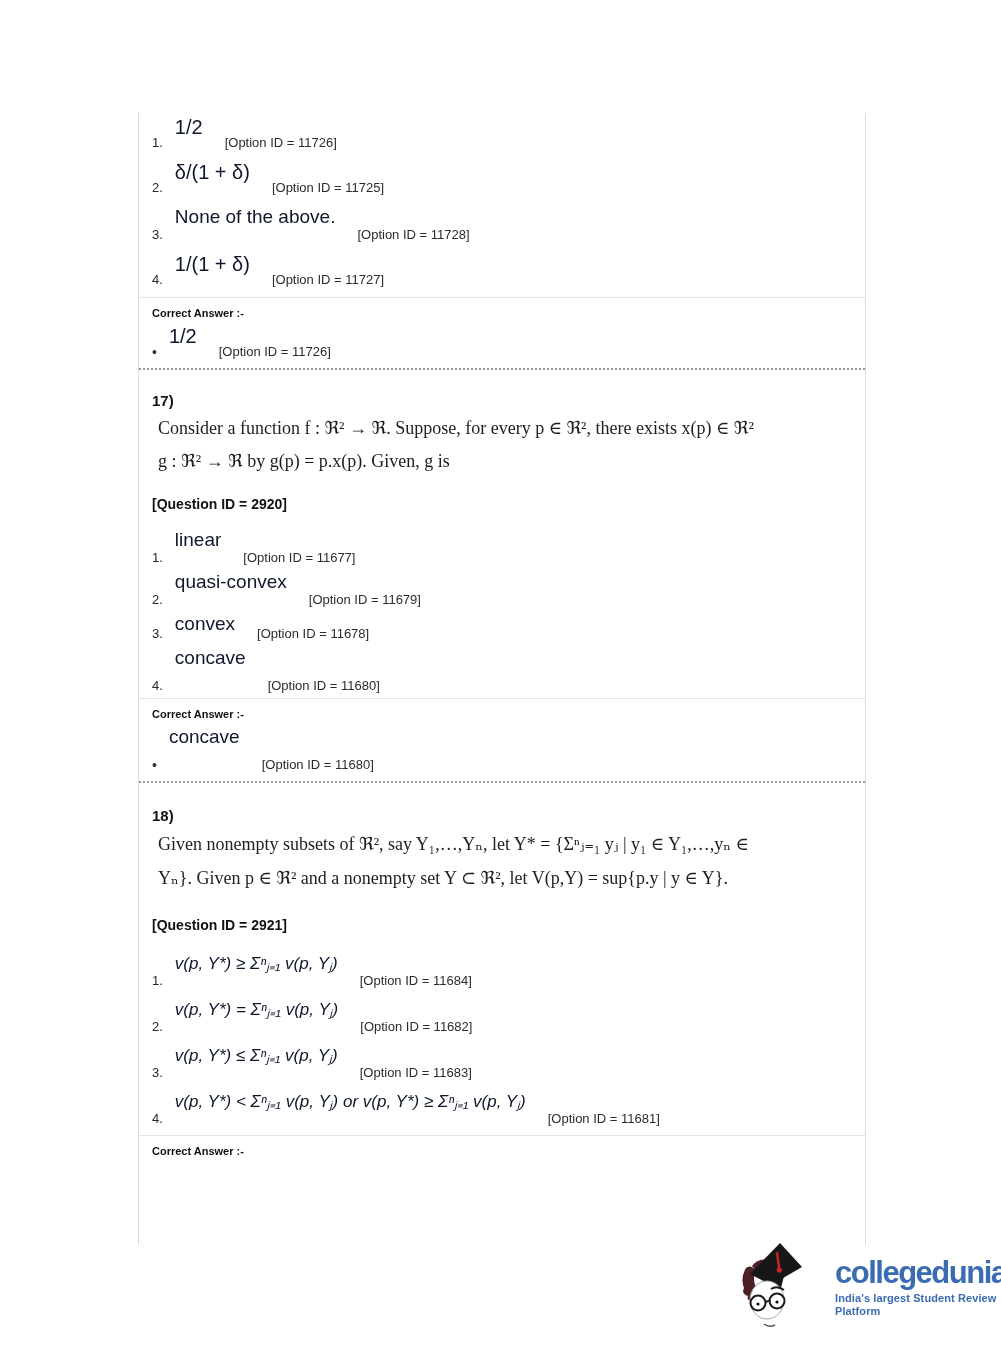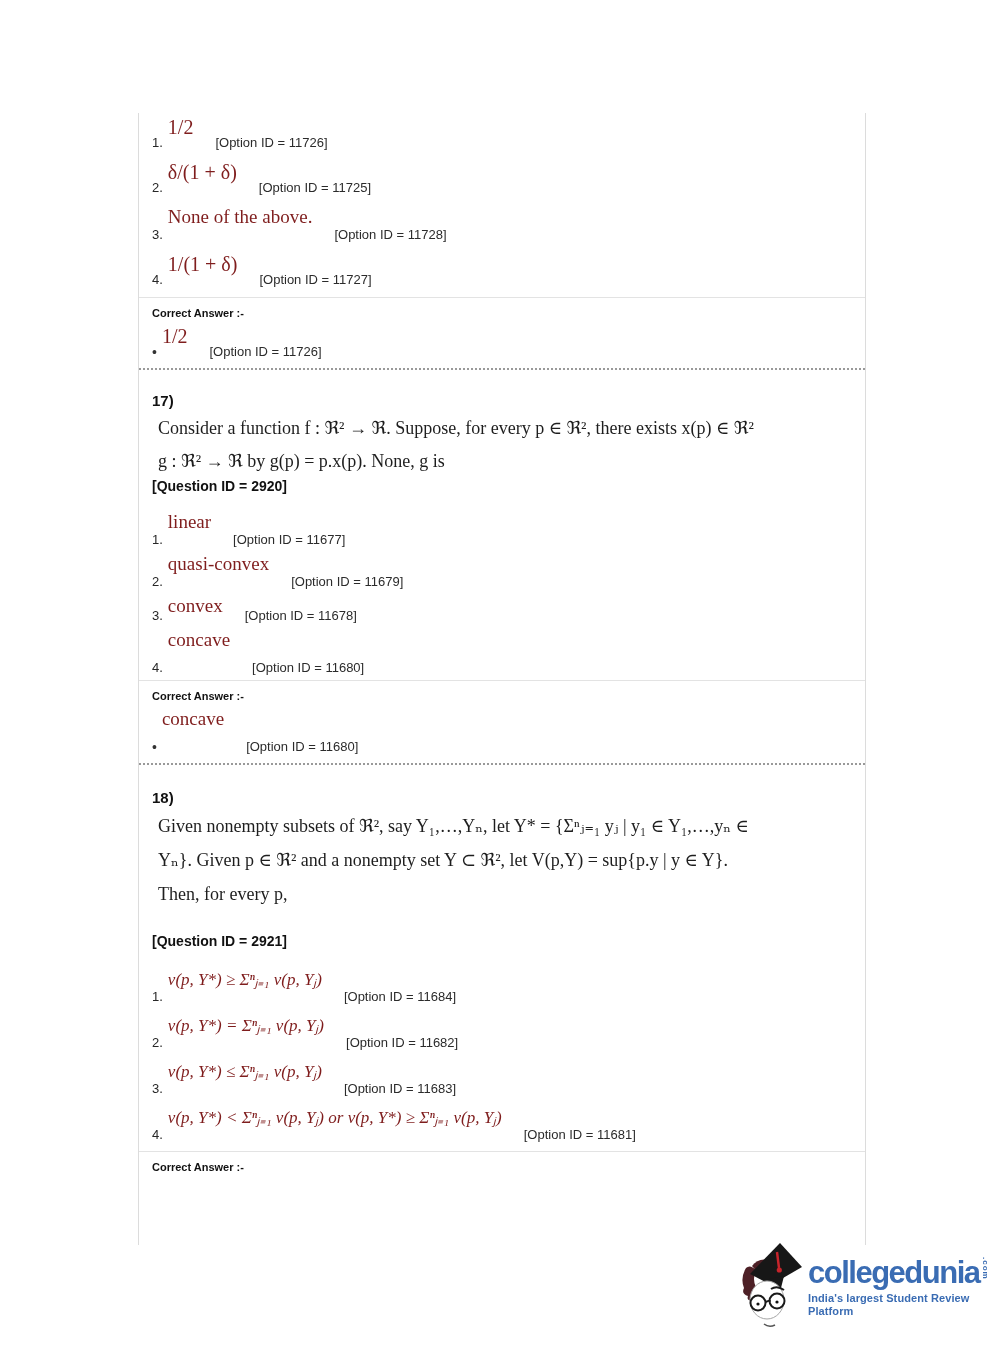--- a/index.html
+++ b/index.html
@@ -12,22 +12,22 @@
   
   .panel {
     position:absolute; left:138px; top:113px; width:728px; height:1132px;
     border-left:1px solid #dcdcdc; border-right:1px solid #dcdcdc;
     background:#ffffff; overflow:hidden;
   }
   .opt { display:flex; align-items:flex-end; padding-left:13px; white-space:nowrap; }
   .num { font-size:13px; line-height:16px; color:#272727; }
   .oid { font-size:13px; line-height:16px; color:#2b2b2b; margin-left:22px; }
   .math {
-    font-family:Liberation Serif, serif;
-    font-size:20px; line-height:24px; color:#7f1d1d; margin-left:5px;
+    font-family:Liberation Sans, sans-serif;
+    font-size:20px; line-height:24px; color:#0f172a; margin-left:12px;
   }
   .word { font-size:19px; }
   .lift6  { margin-bottom:6px; }
   .lift12 { margin-bottom:12px; }
   .lift14 { margin-bottom:14px; }
   .lift24 { margin-bottom:24px; }
   .s16 { padding-top:2px; }
   .s16 .opt { margin-bottom:9px; }
   .s17opts .opt { margin-bottom:4px; }
   .s18opts .opt { margin-bottom:8px; }
@@ -44,27 +44,27 @@
   .qsec  { padding-top:22px; }
   .qsec18{ padding-top:24px; }
   .qnum  { font-size:15px; line-height:18px; font-weight:bold; color:#111; padding-left:13px; }
   .qtext { padding-left:19px; margin-top:2px; }
   .qline {
     font-family:"Liberation Serif","DejaVu Serif","DejaVu Sans",serif;
     font-size:18px; line-height:33px; color:#1e1e1e; white-space:nowrap; overflow:hidden;
   }
   .qsec18 .qline { line-height:34px; }
   .qid { font-size:14px; line-height:16px; font-weight:bold; color:#111;
-         padding-left:13px; margin-top:0; }
+         padding-left:13px; margin-top:18px; }
   .opts { margin-top:16px; }
   .qsec18 .opts { margin-top:18px; }
   .qsec18 .qid { margin-top:22px; }
   
   .logo { position:absolute; left:738px; top:1240px; width:258px; height:94px;
-          display:flex; align-items:flex-start; }
+          display:flex; align-items:flex-start;gap:27px; }
   .logo-art { width:68px; height:90px; flex:none; }
   .logo-text { margin-left:2px; padding-top:17px; }
   .brand-row { display:flex; align-items:flex-start; }
   .brand { font-size:31px; line-height:32px; font-weight:bold; letter-spacing:-1.5px;
            color:#3a6cb3; }
   .tld { writing-mode:vertical-rl; font-size:8px; font-weight:bold; color:#3a6cb3;
          margin-left:2px; letter-spacing:1px; height:30px; }
   .tagline { font-size:11px; line-height:13px; font-weight:bold; color:#3a6cb3;
              margin-top:3px; letter-spacing:0.1px; }
 </style>
@@ -105,21 +105,21 @@
         <span class="oid">[Option ID = 11726]</span>
       </div>
     </section>
 
     <div class="dotsep"></div>
 
     <section class="qsec">
       <div class="qnum">17)</div>
       <div class="qtext">
         <div class="qline">Consider a function f : ℜ² → ℜ. Suppose, for every p ∈ ℜ², there exists x(p) ∈ ℜ²</div>
-        <div class="qline">g : ℜ² → ℜ by g(p) = p.x(p). None, g is</div>
+        <div class="qline">g : ℜ² → ℜ by g(p) = p.x(p). Given, g is</div>
       </div>
       <div class="qid">[Question ID = 2920]</div>
       <div class="opts s17opts">
         <div class="opt">
           <span class="num">1.</span>
           <span class="math word lift14">linear</span>
           <span class="oid">[Option ID = 11677]</span>
         </div>
         <div class="opt">
           <span class="num">2.</span>
@@ -148,21 +148,20 @@
       </div>
     </section>
 
     <div class="dotsep"></div>
 
     <section class="qsec qsec18">
       <div class="qnum">18)</div>
       <div class="qtext">
         <div class="qline">Given nonempty subsets of ℜ², say Y₁,…,Yₙ, let Y* = {Σⁿⱼ₌₁ yⱼ | y₁ ∈ Y₁,…,yₙ ∈</div>
         <div class="qline">Yₙ}.  Given p ∈ ℜ² and a nonempty set Y ⊂ ℜ², let V(p,Y) = sup{p.y | y ∈ Y}.</div>
-        <div class="qline">Then, for every p,</div>
       </div>
       <div class="qid">[Question ID = 2921]</div>
       <div class="opts s18opts">
         <div class="opt">
           <span class="num">1.</span>
           <span class="math lift12">v(p, Y*) ≥ Σⁿⱼ₌₁ v(p, Yⱼ)</span>
           <span class="oid">[Option ID = 11684]</span>
         </div>
         <div class="opt">
           <span class="num">2.</span>

